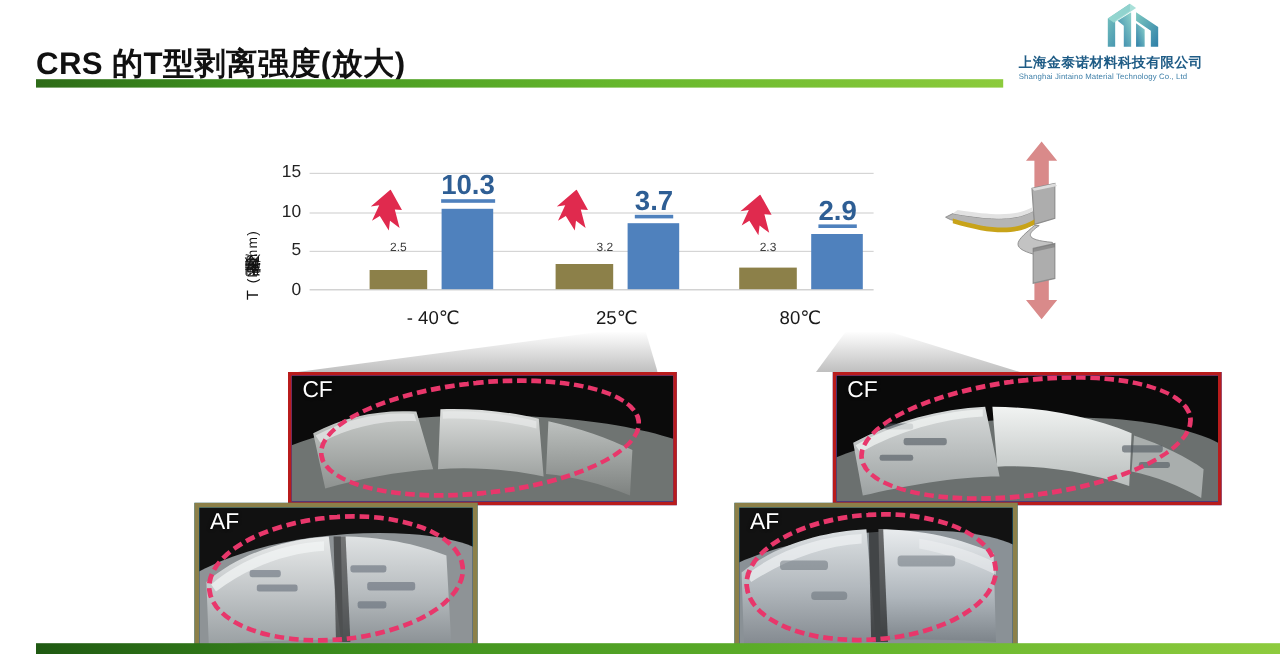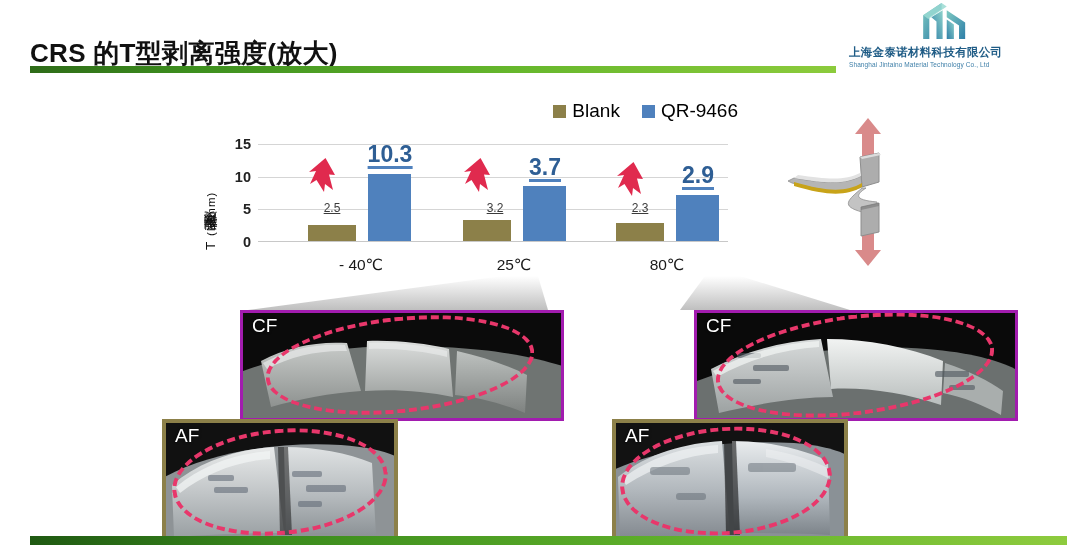--- a/index.html
+++ b/index.html
@@ -54,37 +54,36 @@
 
   .plot{
     position:absolute;left:62px;top:44px;width:470px;height:98px;
   }
   .gridline{position:absolute;left:0;width:100%;height:1px;background:#D5D5D5;}
   .axisline{position:absolute;left:0;bottom:0;width:100%;height:1px;background:#C8C8C8;}
   .ytick{
     position:absolute;right:100%;margin-right:7px;
     font-size:14.5px;color:#222;transform:translateY(-52%);
     white-space:nowrap;
-    font-weight:bold;
   }
   .ylab{
     position:absolute;left:6px;top:30px;
     writing-mode:vertical-rl;transform:rotate(180deg);
     font-size:13.5px;color:#111;letter-spacing:1px;height:120px;
     display:flex;align-items:center;
   }
   .ylab .unit{font-size:11.5px;}
 
   .bar{position:absolute;bottom:1px;}
   .bar.blank{background:#8C8049;}
   .bar.qr{background:#4F81BD;}
 
   .vlabel-small{
-    position:absolute;font-size:12px;color:#3b3b3b;
-    transform:translateX(-50%);white-space:nowrap;text-decoration:underline;
+    position:absolute;font-size:10px;color:#3b3b3b;
+    transform:translateX(-50%);white-space:nowrap;
   }
   .vlabel-big{
     position:absolute;font-size:23px;font-weight:bold;color:#2E5E94;
     transform:translateX(-50%);white-space:nowrap;
     border-bottom:3px solid #4F81BD;padding-bottom:0px;line-height:1.05;
   }
   .arrow-up{position:absolute;width:30px;height:44px;}
   .xlabel{
     position:absolute;font-size:15.5px;color:#1a1a1a;
     transform:translateX(-50%);white-space:nowrap;
@@ -95,21 +94,21 @@
 
   
   .conn{position:absolute;}
 
   
   .panel{position:absolute;overflow:hidden;}
   .panel .cap{
     position:absolute;left:9px;top:2px;color:#fff;font-size:19px;
     text-shadow:0 0 3px rgba(0,0,0,.85);z-index:4;
   }
-  .panel.cf{border:3px solid #a21caf;background:#1d4ed8;}
+  .panel.cf{border:3px solid #b91c1c;background:#1d4ed8;}
   .panel.af{border:4px solid #8C8049;background:#0369a1;}
   .ellipse{position:absolute;border:4px dashed #E8376B;border-radius:50%;z-index:3;}
 </style>
 </head>
 <body>
 
 <div class="slide">
 
   <div class="hdr-title">CRS 的T型剥离强度(放大)</div>
   <div class="title-rule"></div>
@@ -131,30 +130,20 @@
       <path d="M60 16 L96 40 L96 72 L84 72 L84 46 L60 30 Z" fill="url(#lgA)"></path>
       <path d="M60 34 L74 44 L74 72 L60 72 Z" fill="url(#lgB)"></path>
       <path d="M14 26 L50 2 L60 9 L24 33 Z" fill="#9ADAD2" opacity=".85"></path>
     </svg>
     <div class="logo-cn">上海金泰诺材料科技有限公司</div>
     <div class="logo-en">Shanghai Jintaino Material Technology Co., Ltd</div>
   </div>
 
   <div class="chart-wrap">
 
-    <div class="legend">
-      <div class="lg-item">
-        <span class="lg-swatch" style="background:#8C8049"></span>
-        <span class="lg-txt">Blank</span>
-      </div>
-      <div class="lg-item">
-        <span class="lg-swatch" style="background:#4F81BD"></span>
-        <span class="lg-txt">QR-9466</span>
-      </div>
-    </div>
 
     <div class="ylab">
       <span>T型剥离强度</span>
       <span class="unit">(N/mm)</span>
     </div>
 
     <div class="plot">
 
       <div class="gridline" style="top:0px"></div>
       <div class="gridline" style="top:32.6px"></div>
@@ -169,21 +158,21 @@
       <div class="bar blank" style="left:50px;width:48px;height:16.3px"></div>
       <div class="bar qr" style="left:110px;width:43px;height:67.3px"></div>
       <div class="vlabel-small" style="left:74px;top:57px">2.5</div>
       <div class="vlabel-big" style="left:132px;top:-2px">10.3</div>
       <svg class="arrow-up" style="left:48px;top:14px" viewBox="0 0 30 44">
         <path d="M19.5 0 L29 17 L23 16.5 L27 32 L19 26 L18 34 L10.5 22 L4 26 L10 13 L3 14 Z" fill="#E02A4E"></path>
       </svg>
 
       <div class="bar blank" style="left:205px;width:48px;height:20.9px"></div>
       <div class="bar qr" style="left:265px;width:43px;height:54.9px"></div>
-      <div class="vlabel-small" style="left:237px;top:57px">3.2</div>
+      <div class="vlabel-small" style="left:246px;top:57px">3.2</div>
       <div class="vlabel-big" style="left:287px;top:11px">3.7</div>
       <svg class="arrow-up" style="left:203px;top:14px" viewBox="0 0 30 44">
         <path d="M19.5 0 L29 17 L23 16.5 L27 32 L19 26 L18 34 L10.5 22 L4 26 L10 13 L3 14 Z" fill="#E02A4E"></path>
       </svg>
 
       <div class="bar blank" style="left:358px;width:48px;height:18.3px"></div>
       <div class="bar qr" style="left:418px;width:43px;height:46.4px"></div>
       <div class="vlabel-small" style="left:382px;top:57px">2.3</div>
       <div class="vlabel-big" style="left:440px;top:19px">2.9</div>
       <svg class="arrow-up" style="left:356px;top:18px" viewBox="0 0 30 44">

